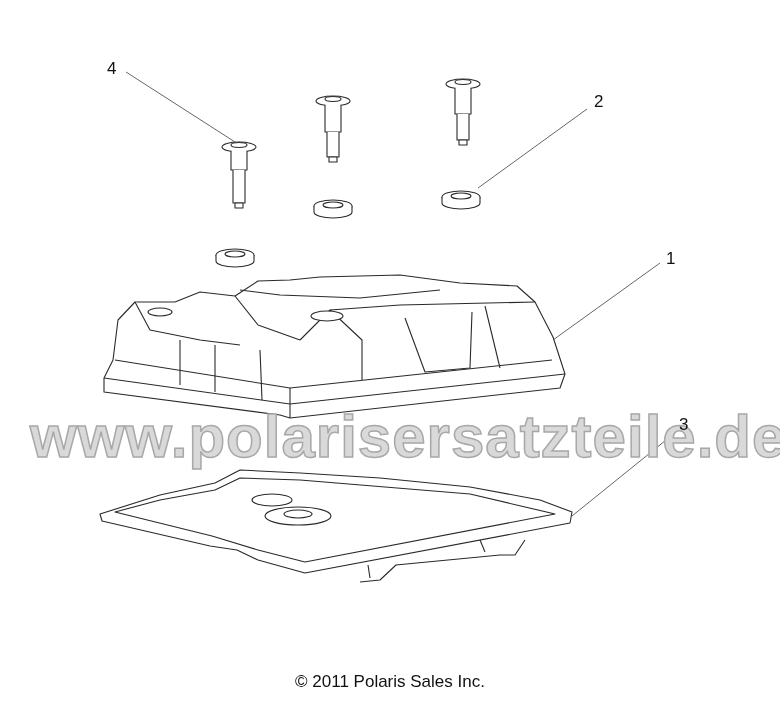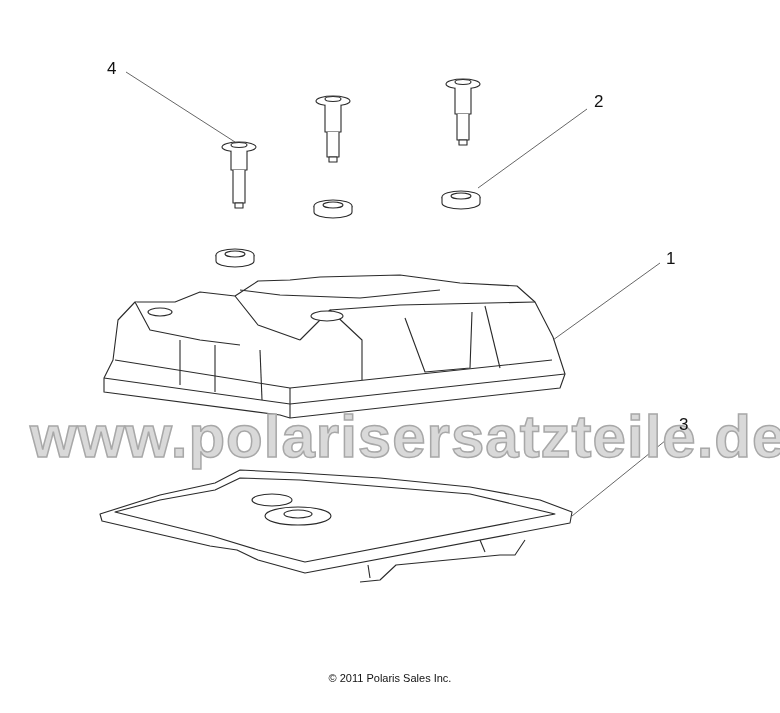--- a/index.html
+++ b/index.html
@@ -1,21 +1,21 @@
 <!DOCTYPE html>
 <html><head>
 <meta charset="utf-8">
 <style>
   html, body { margin:0; padding:0; background:#ffffff; }
   body { width:780px; height:713px; position:relative; overflow:hidden; font-family:"Liberation Sans", sans-serif; }
   svg.drawing { position:absolute; left:0; top:0; }
   .callout { position:absolute; font-size:17px; color:#111; font-family:"Liberation Sans", sans-serif; }
   .watermark { position:absolute; left:30px; top:402px; font-size:60px; font-weight:bold; color:#d9d9d9; letter-spacing:1px;
     -webkit-text-stroke:1.5px #a8a8a8; font-family:"Liberation Sans", sans-serif; white-space:nowrap; }
-  .copyright { position:absolute; left:0; width:780px; top:672px; text-align:center; font-size:11px; color:#111; }
+  .copyright { position:absolute; left:0; width:780px; top:672px; text-align:center; font-size:17px; color:#111; }
 </style>
 </head>
 <body>
 
 <svg class="drawing" width="780" height="713" viewBox="0 0 780 713" xmlns="http://www.w3.org/2000/svg">
   <g fill="#fff" stroke="#2a2a2a" stroke-width="1.1" stroke-linejoin="round">
 
     <g>
       <ellipse cx="239" cy="147" rx="17" ry="5"></ellipse>
       <ellipse cx="239" cy="145" rx="8" ry="2.5"></ellipse>

